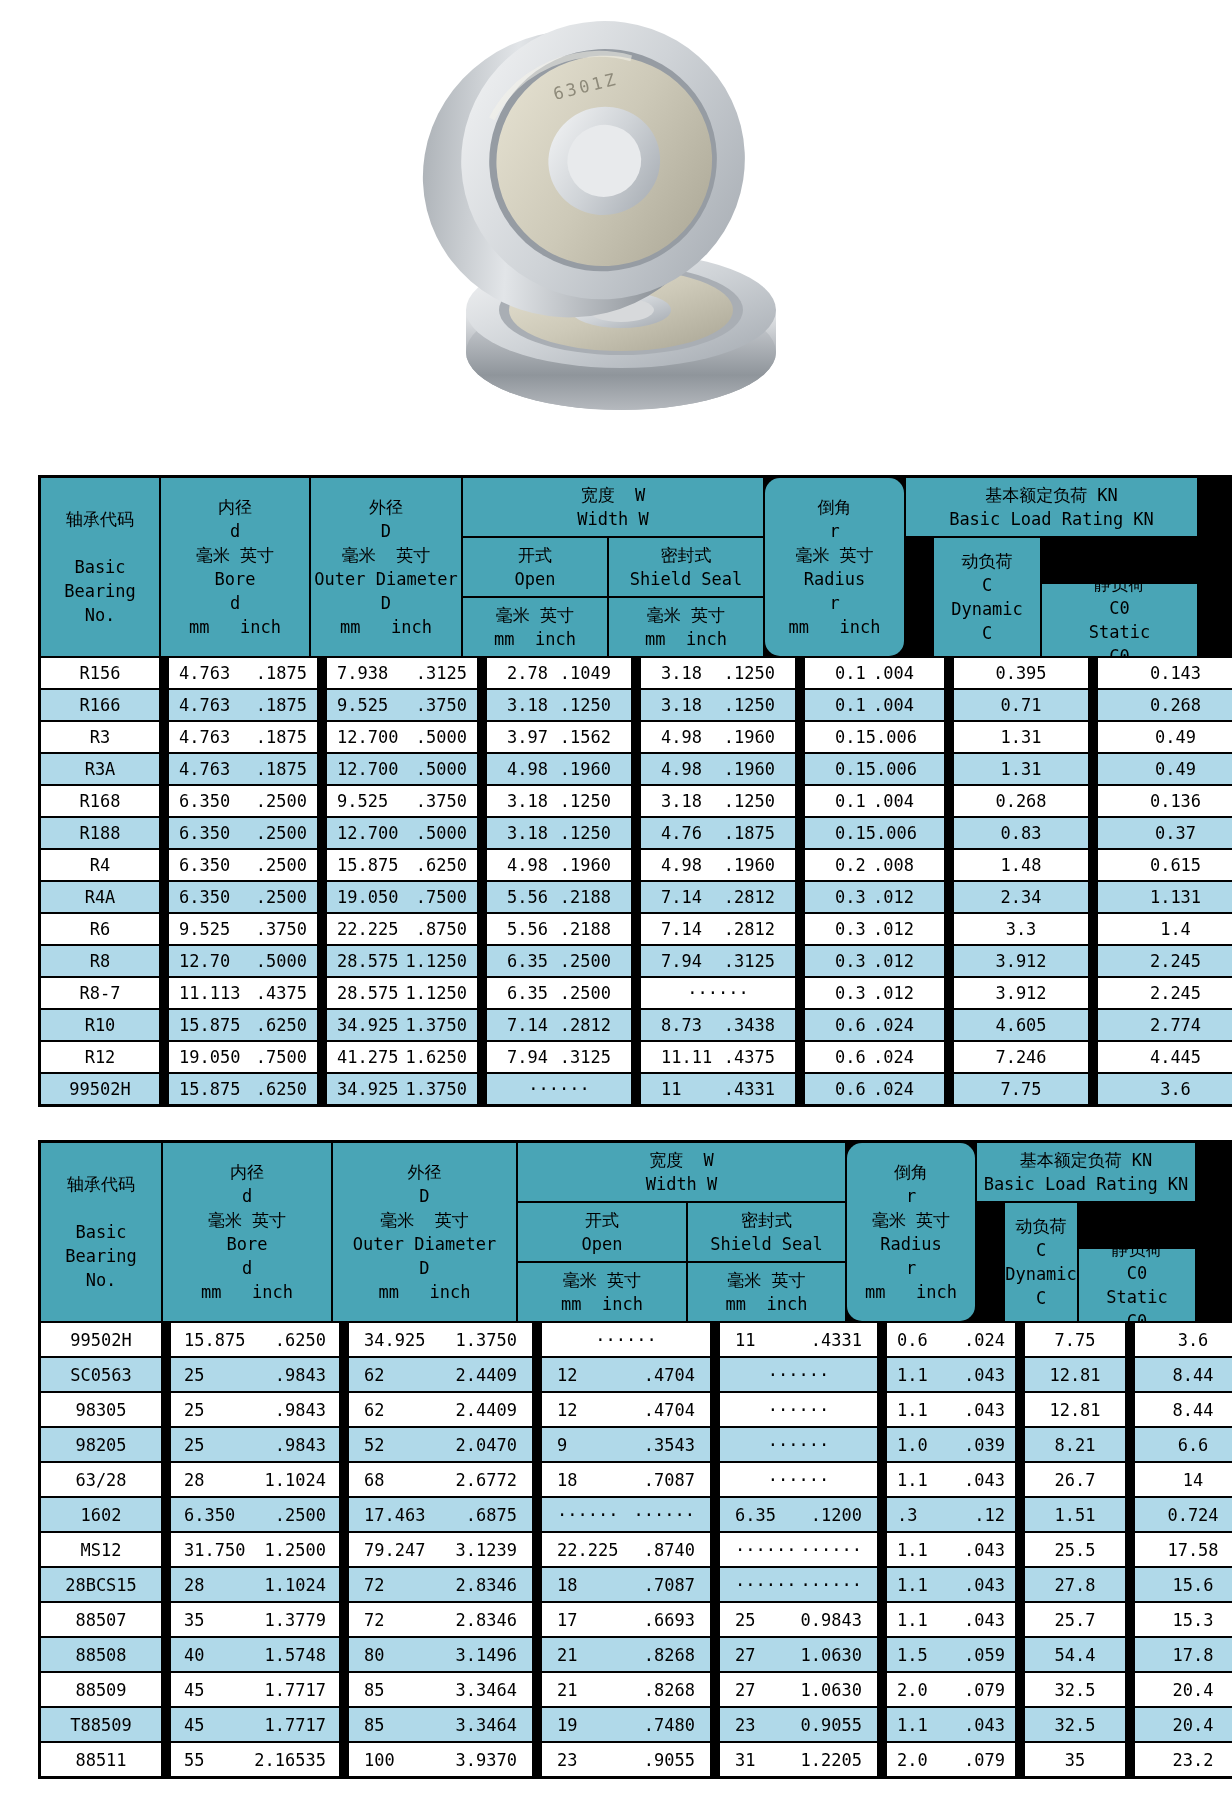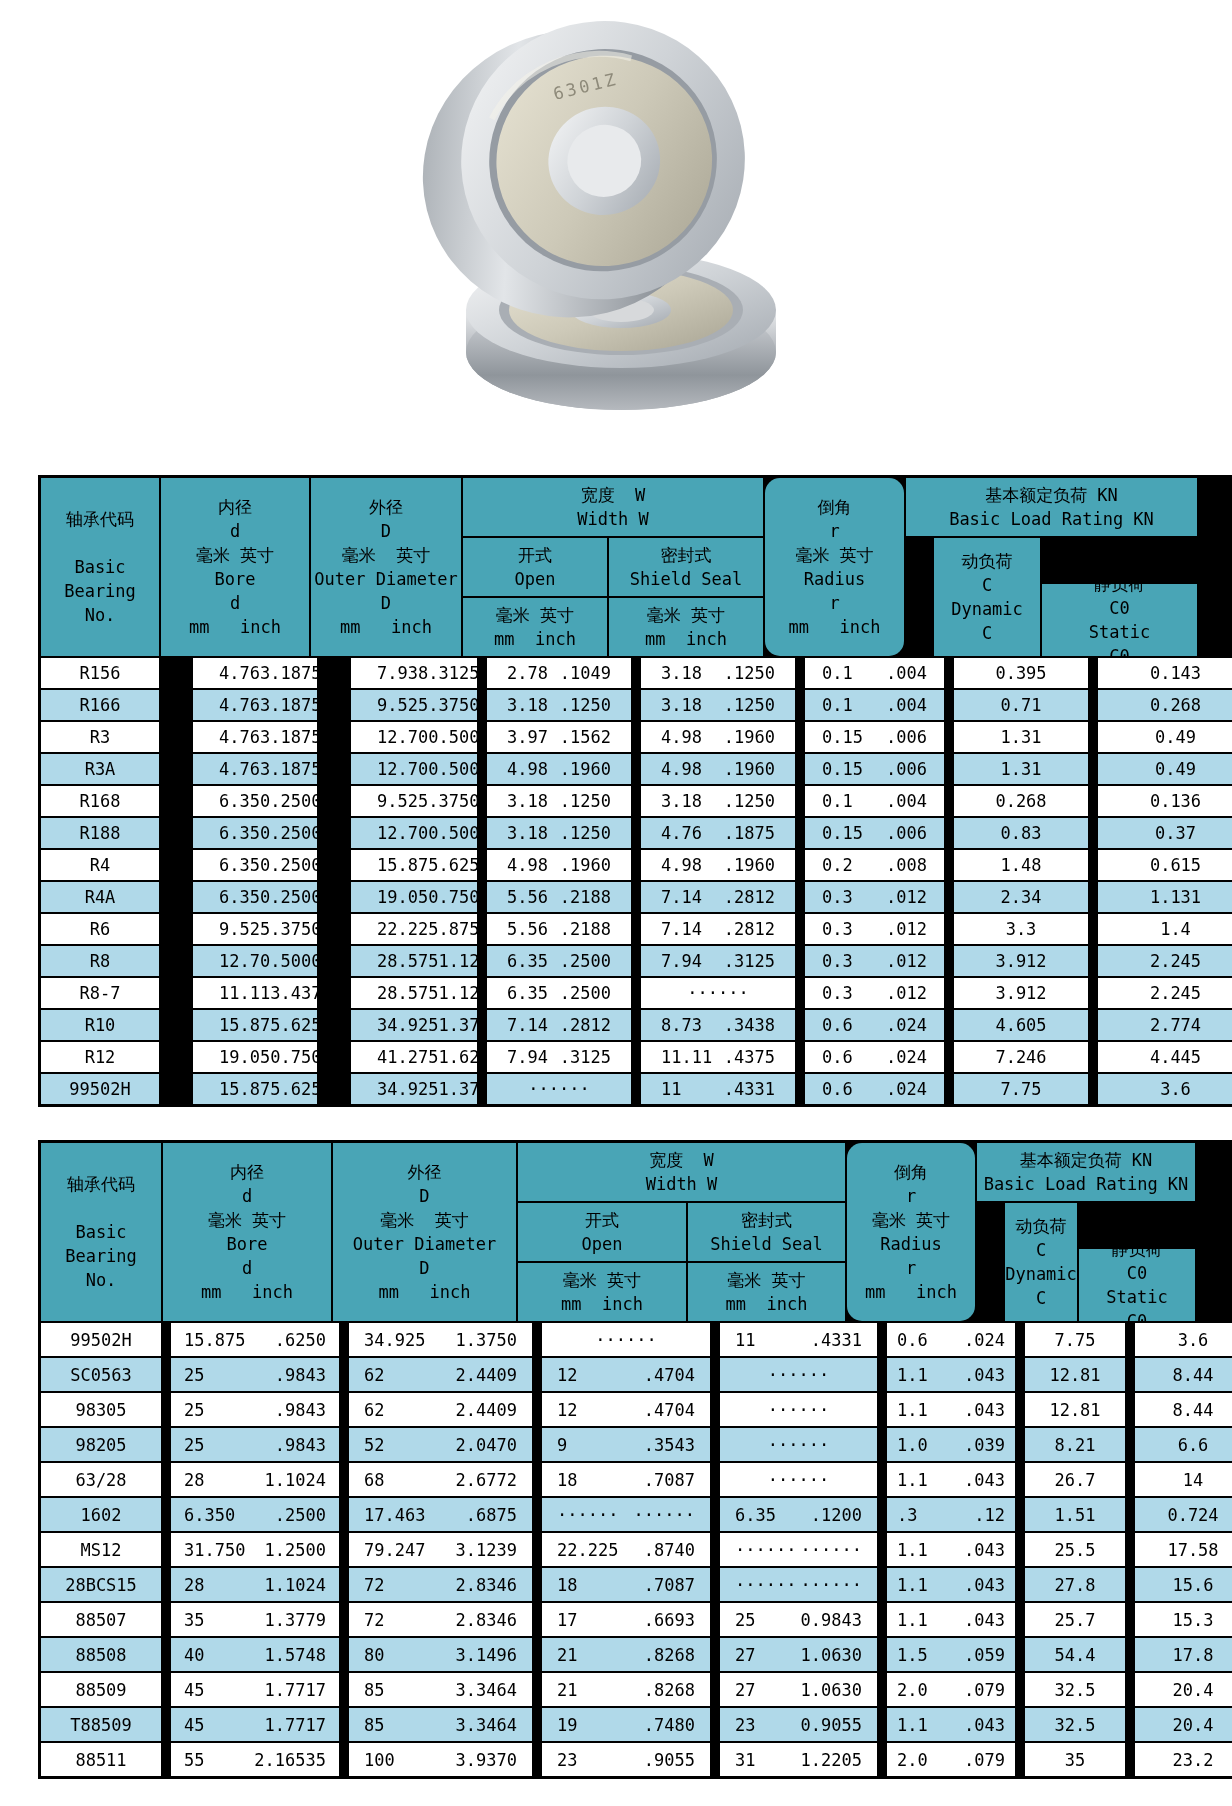--- a/index.html
+++ b/index.html
@@ -51,23 +51,23 @@
 
   .cell {
     background:var(--row_bg);
     display:flex; align-items:center;
     font-size:17px; white-space:pre;
   }
   .trow.alt .cell { background:var(--row_alt_bg); }
   .cell.center { justify-content:center; }
   .cell.pair   { justify-content:space-between; }
 
-  .t1 .pair.bore, .t1 .pair.od { padding:0 26px;margin-left:24px; }
+  .t1 .pair.bore, .t1 .pair.od { padding:0 10px; }
   .t1 .pair.open, .t1 .pair.shield { padding:0 20px; }
-  .t1 .pair.radius { padding:0 17px; }
+  .t1 .pair.radius { padding:0 30px; }
   .t2 .pair.bore { padding:0 13px; }
   .t2 .pair.od   { padding:0 15px; }
   .t2 .pair.open, .t2 .pair.shield { padding:0 15px; }
   .t2 .pair.radius { padding:0 10px; }
 </style>
 </head>
 <body>
 
 <div class="photo">
   <svg width="580" height="420" viewBox="0 0 580 420">

